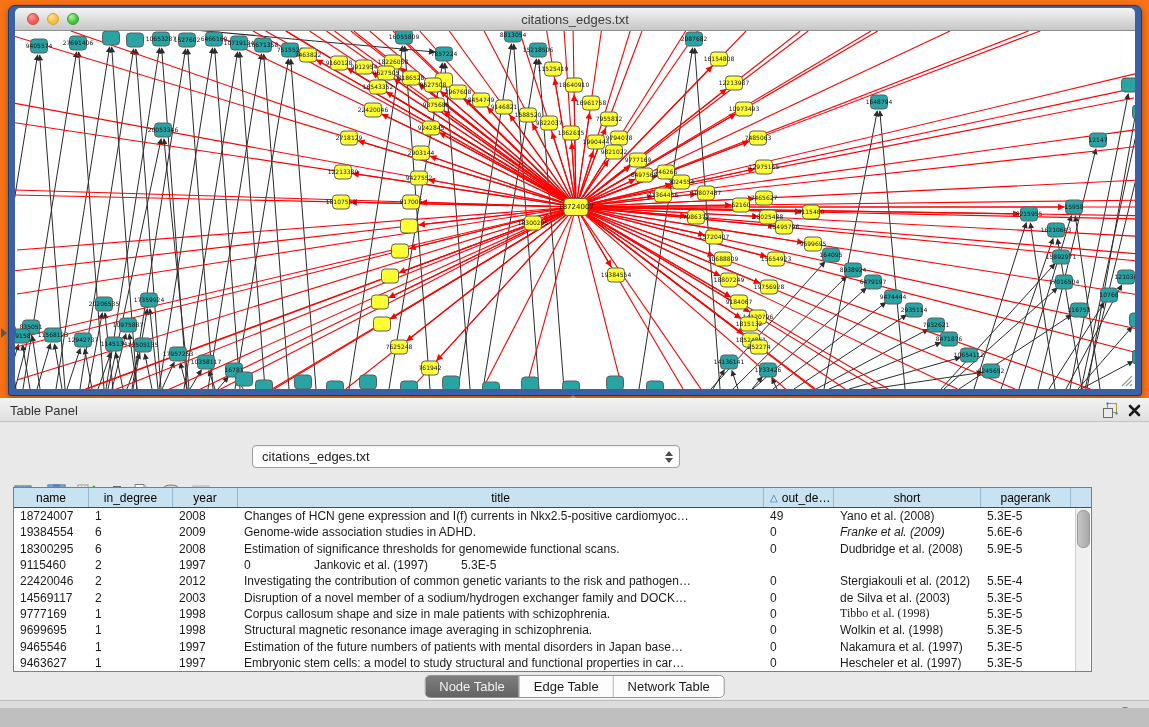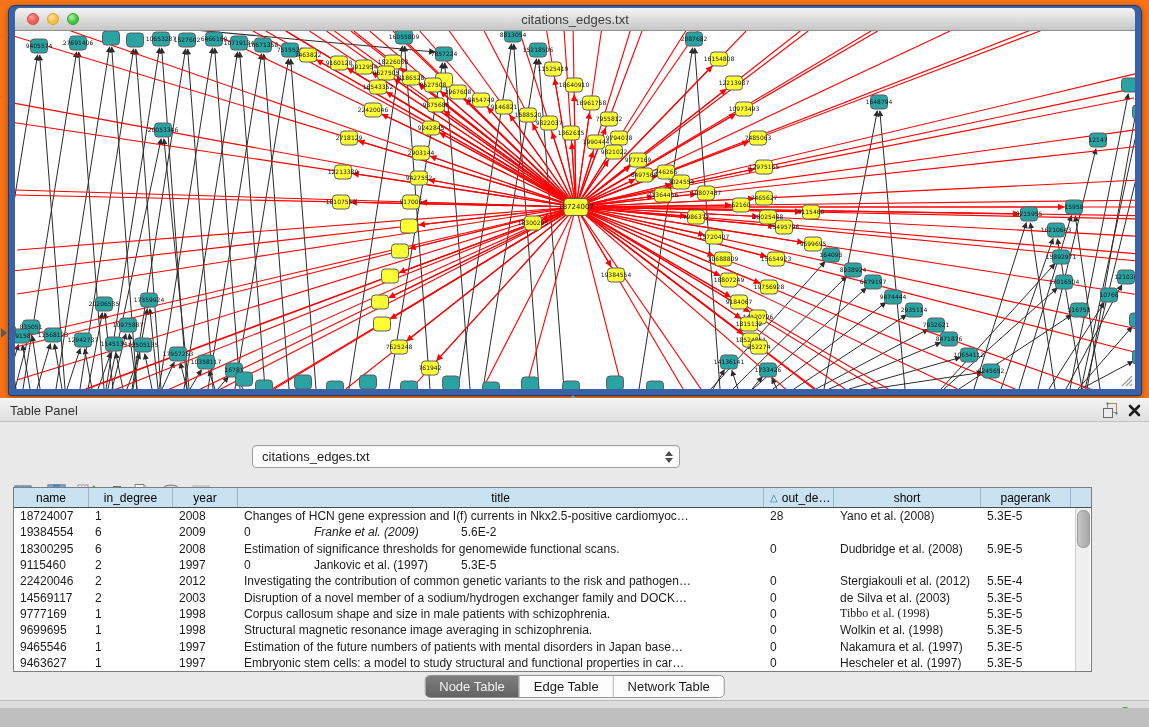--- a/index.html
+++ b/index.html
@@ -988,31 +988,32 @@
           <div class="th" style="width: 90px;">
             <span>pagerank</span>
           </div>
         </div>
       <div class="tbody" id="tbody">
           <div class="tr">
             <div class="td" style="width: 75px;">18724007</div>
             <div class="td" style="width: 84px;">1</div>
             <div class="td" style="width: 65px;">2008</div>
             <div class="td" style="width: 526px;">Changes of HCN gene expression and I(f) currents in Nkx2.5-positive cardiomyoc…</div>
-            <div class="td" style="width: 70px;">28</div>
+            <div class="td" style="width: 70px;">49</div>
             <div class="td" style="width: 147px;">Yano et al. (2008)</div>
             <div class="td" style="width: 90px;">5.3E-5</div>
           </div>
           <div class="tr">
             <div class="td" style="width: 75px;">19384554</div>
             <div class="td" style="width: 84px;">6</div>
             <div class="td" style="width: 65px;">2009</div>
+            <div class="td" style="width: 526px;">Genome-wide association studies in ADHD.</div>
             <div class="td" style="width: 70px;">0</div>
             <div class="td" style="width: 147px; font-style: italic;">Franke et al. (2009)</div>
-            <div class="td" style="width: 90px;">5.6E-2</div>
+            <div class="td" style="width: 90px;">5.6E-6</div>
           </div>
           <div class="tr">
             <div class="td" style="width: 75px;">18300295</div>
             <div class="td" style="width: 84px;">6</div>
             <div class="td" style="width: 65px;">2008</div>
             <div class="td" style="width: 526px;">Estimation of significance thresholds for genomewide functional scans.</div>
             <div class="td" style="width: 70px;">0</div>
             <div class="td" style="width: 147px;">Dudbridge et al. (2008)</div>
             <div class="td" style="width: 90px;">5.9E-5</div>
           </div>

